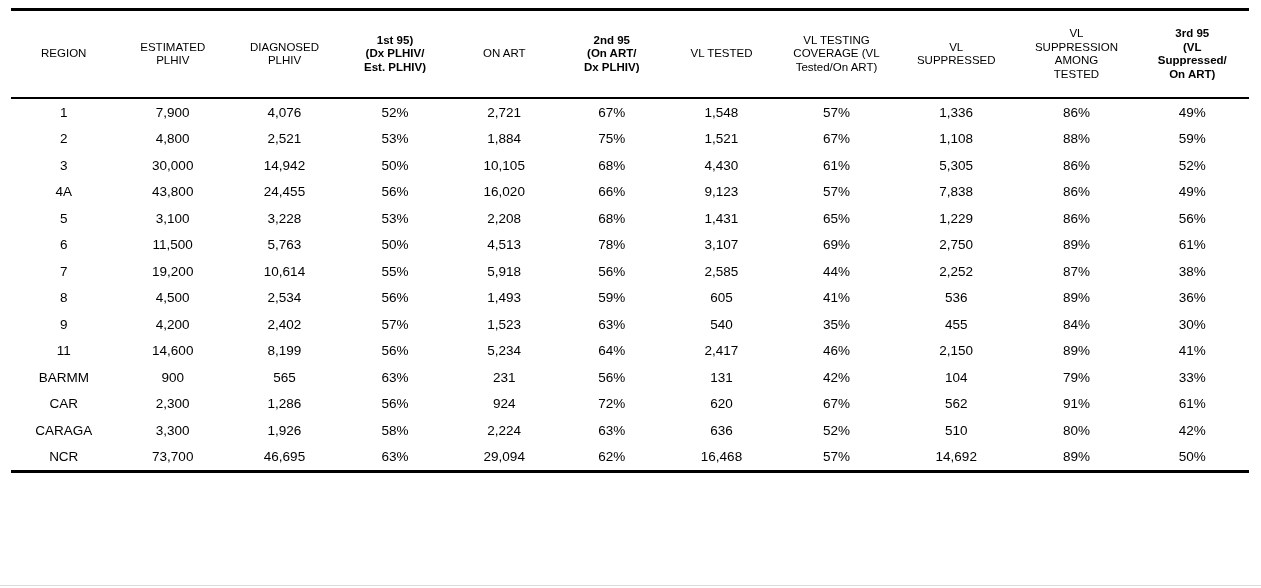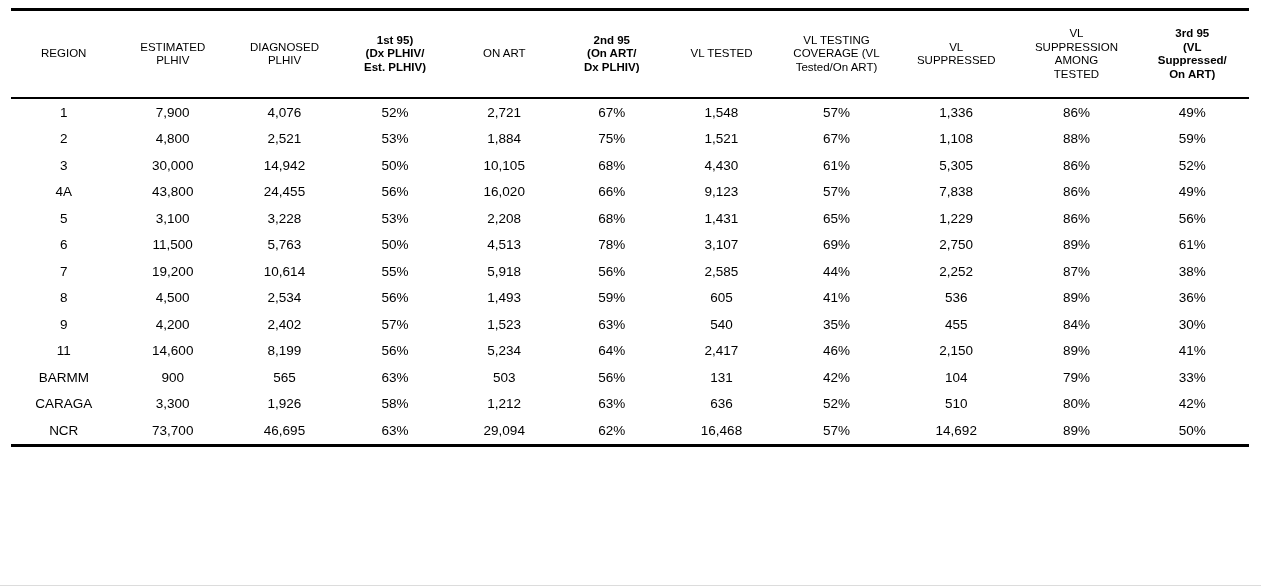--- a/index.html
+++ b/index.html
@@ -238,34 +238,47 @@
           <td>46%</td>
           <td>2,150</td>
           <td>89%</td>
           <td>41%</td>
         </tr>
         <tr>
           <td>BARMM</td>
           <td>900</td>
           <td>565</td>
           <td>63%</td>
-          <td>503</td>
+          <td>231</td>
           <td>56%</td>
           <td>131</td>
           <td>42%</td>
           <td>104</td>
           <td>79%</td>
           <td>33%</td>
         </tr>
         <tr>
+          <td>CAR</td>
+          <td>2,300</td>
+          <td>1,286</td>
+          <td>56%</td>
+          <td>924</td>
+          <td>72%</td>
+          <td>620</td>
+          <td>67%</td>
+          <td>562</td>
+          <td>91%</td>
+          <td>61%</td>
+        </tr>
+        <tr>
           <td>CARAGA</td>
           <td>3,300</td>
           <td>1,926</td>
           <td>58%</td>
-          <td>1,212</td>
+          <td>2,224</td>
           <td>63%</td>
           <td>636</td>
           <td>52%</td>
           <td>510</td>
           <td>80%</td>
           <td>42%</td>
         </tr>
         <tr>
           <td>NCR</td>
           <td>73,700</td>

